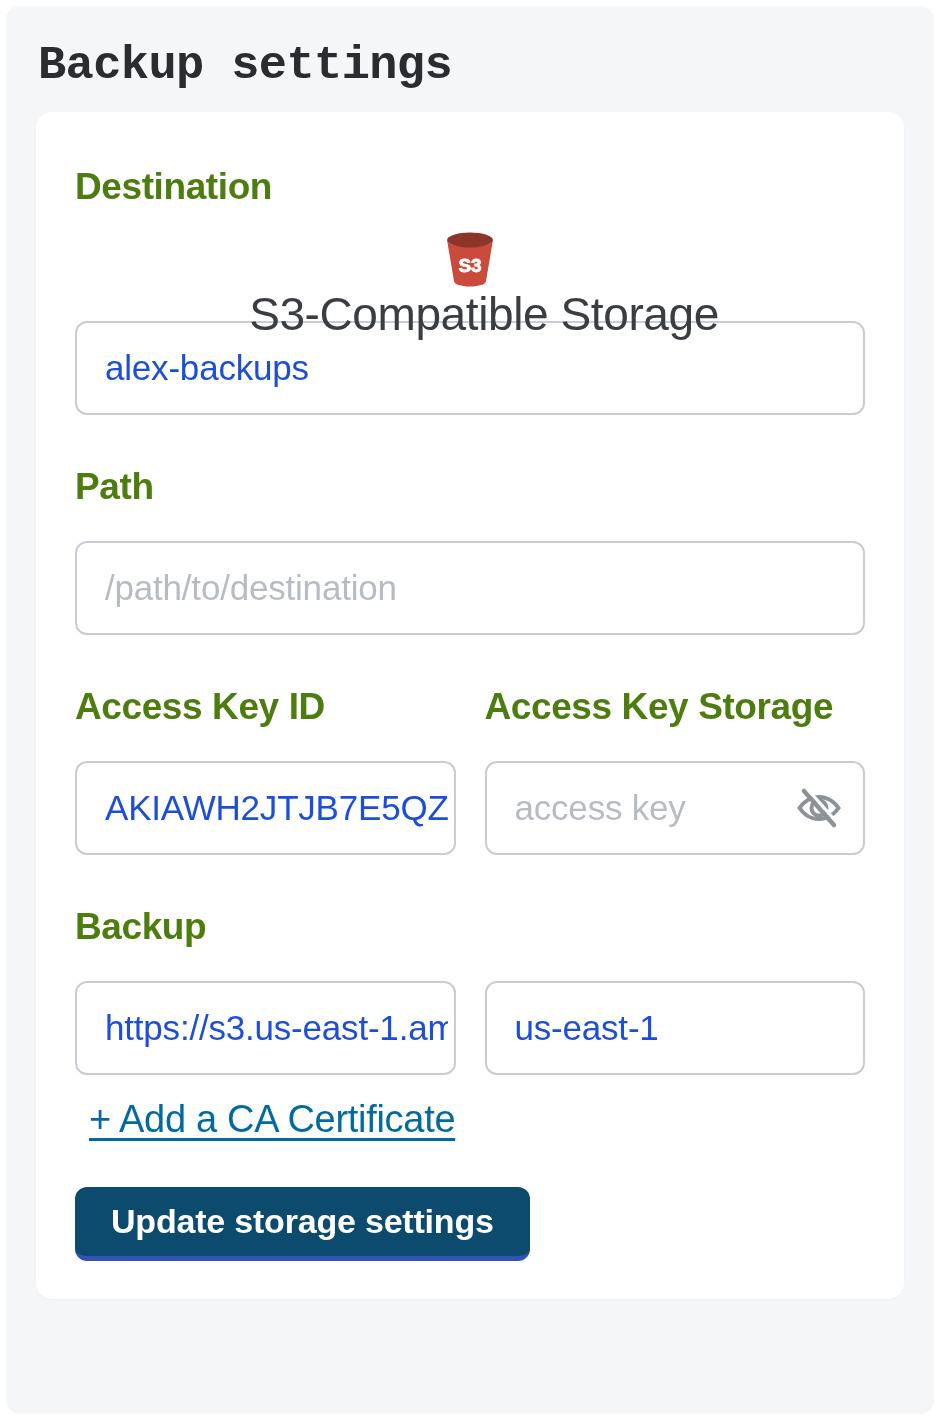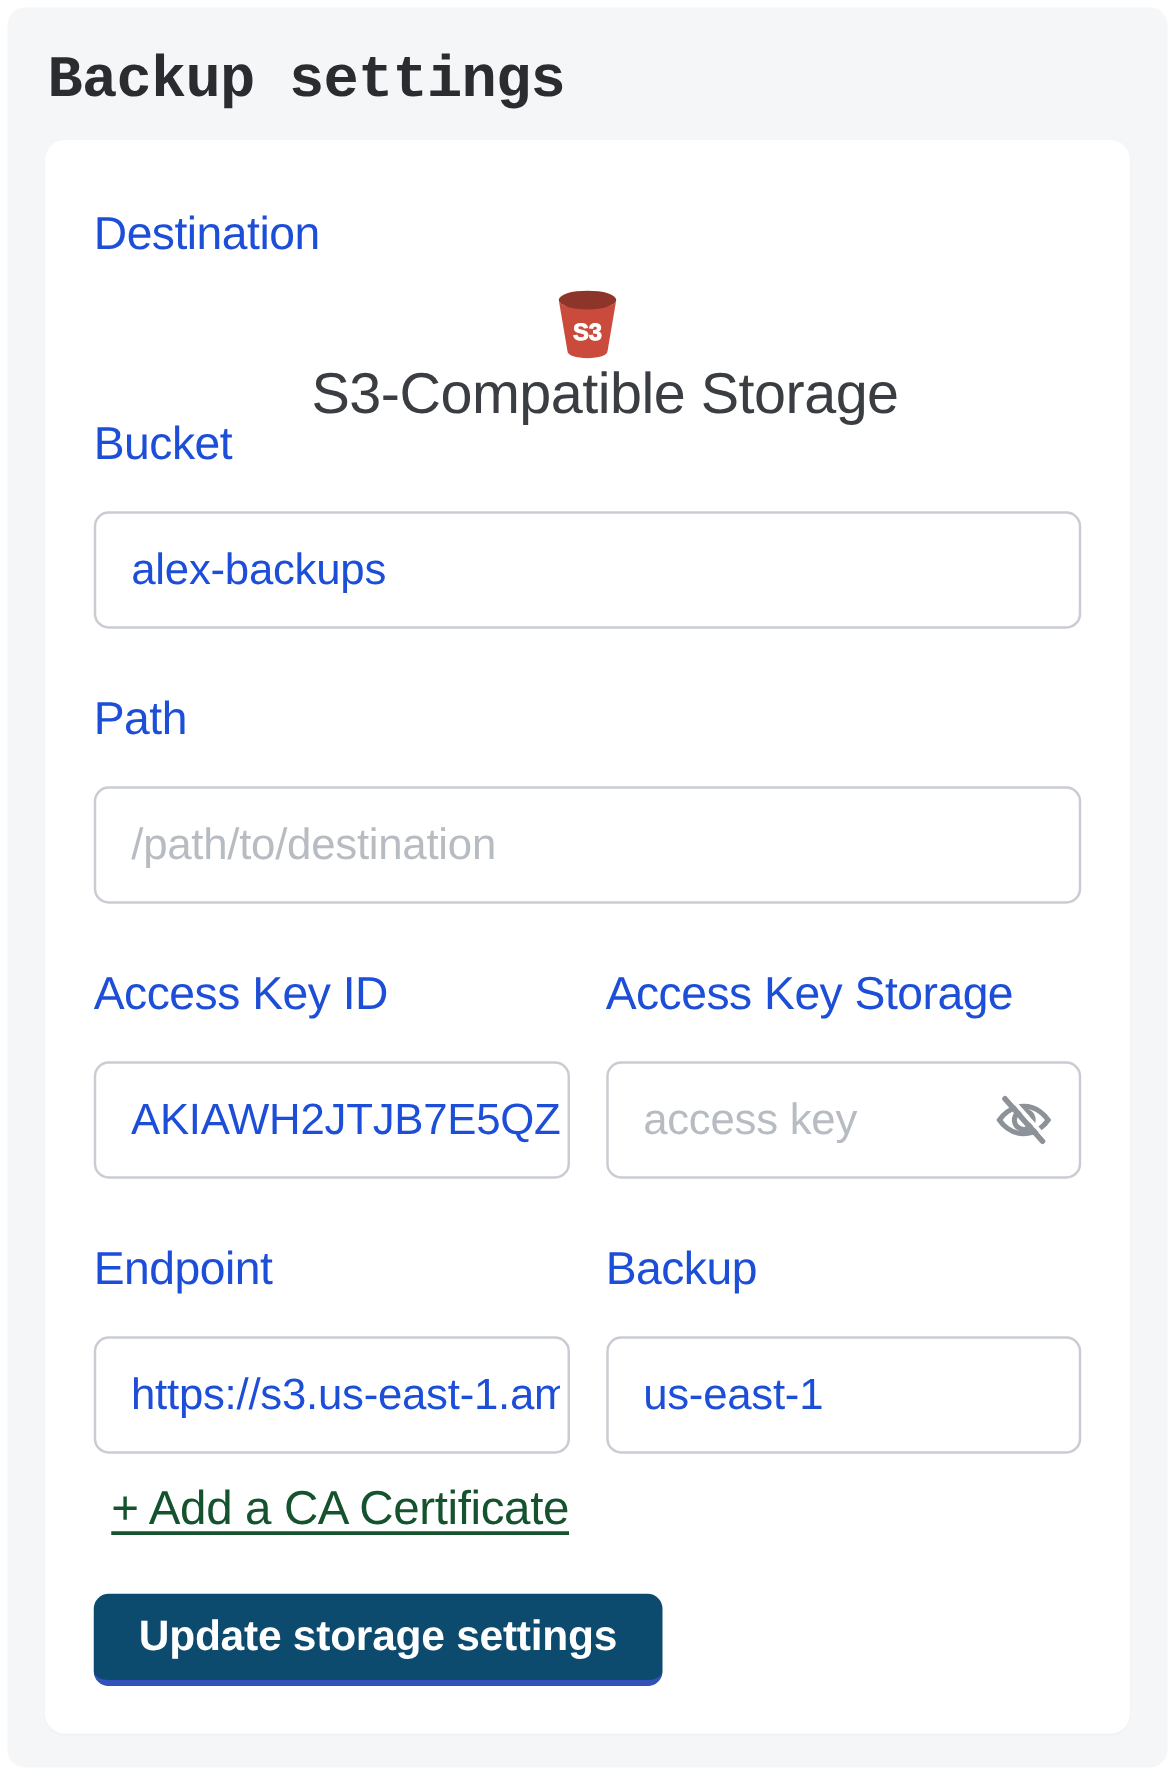--- a/index.html
+++ b/index.html
@@ -18,22 +18,22 @@
   }
 
   .card {
     margin:18px 0 0 30px; width:868px;
     background:#ffffff; border-radius:16px;
     padding:53px 39px 38px 39px;
     box-shadow:0 1px 2px rgba(20,30,50,0.03);
   }
 
   .section-label {
-    font-size:37px; font-weight:400; line-height:44px;
-    letter-spacing:-0.4px; color:#1d4ed8;
+    font-size:37px; font-weight:700; line-height:44px;
+    letter-spacing:-0.4px; color:#4d7c0f;
   }
 
   .dest-row { margin-top:22px; height:58px; display:flex; align-items:center;flex-direction:column; }
   .s3-icon { width:48px; height:56px; flex:0 0 auto; }
   .dest-text { margin-left:28px; font-size:46px; color:#3a3d41; letter-spacing:-0.4px; }
 
   .field-label { margin-top:50px; }
   .field-label.first { margin-top:44px; }
 
   .text-input {
@@ -53,21 +53,21 @@
   .secret-wrap .text-input { padding-right:86px; }
   .eye-btn {
     position:absolute; right:20px; top:50%; transform:translateY(-50%);
     width:52px; height:52px; border:none; background:transparent; cursor:pointer;
     display:flex; align-items:center; justify-content:center; margin-top:16px;
   }
 
   .ca-link {
     display:inline-block; margin:22px 0 0 14px;
     font-size:38px; line-height:44px; letter-spacing:-0.3px;
-    color:#14532d; 
+    color:#0369a1; 
     text-underline-offset:6px; cursor:pointer;
   }
 
   .submit-btn {
     display:block; margin-top:46px; height:74px; padding:12px 36px;
     background:#0c4a6e; border:none; border-bottom:5px solid #3352b9;
     border-radius:12px; cursor:pointer;
     font-family:"Liberation Sans","DejaVu Sans",sans-serif;
     font-size:34px; font-weight:700; letter-spacing:-0.2px; color:#ffffff;
   }
@@ -85,21 +85,20 @@
 
     <div class="dest-row">
       <svg class="s3-icon" viewBox="0 0 48 56" aria-hidden="true">
         <path d="M1 9 C1 13 11 16 24 16 C37 16 47 13 47 9 L40 50 C40 53.2 33 55.5 24 55.5 C15 55.5 8 53.2 8 50 Z" fill="#ca4a3c"></path>
         <ellipse cx="24" cy="9" rx="23" ry="7.5" fill="#8e3529"></ellipse>
         <text x="24" y="41" text-anchor="middle" font-size="19" font-weight="700" font-family="Liberation Sans, DejaVu Sans, sans-serif" fill="#ffffff" stroke="#ffffff" stroke-width="0.8">S3</text>
       </svg>
       <span class="dest-text">S3-Compatible Storage</span>
     </div>
 
-    <div class="section-label field-label first">Bucket</div>
     <input class="text-input" type="text" value="alex-backups" style="">
 
     <div class="section-label field-label">Path</div>
     <input class="text-input" type="text" placeholder="/path/to/destination" style="">
 
     <div class="two-col field-label">
       <div class="col section-label">Access Key ID</div>
       <div class="col section-label">Access Key Storage</div>
     </div>
     <div class="two-col">
@@ -113,21 +112,20 @@
             <path d="M24 13 C13 13 6.5 21 4.5 24 C6.5 27 13 35 24 35 C35 35 41.5 27 43.5 24 C41.5 21 35 13 24 13 Z" fill="none" stroke="#8d9298" stroke-width="4"></path>
             <circle cx="24" cy="24" r="7.5" fill="none" stroke="#8d9298" stroke-width="4"></circle>
             <line x1="9" y1="7" x2="39" y2="41" stroke="#8d9298" stroke-width="4.5" stroke-linecap="round"></line>
             <line x1="12" y1="4.5" x2="42" y2="38.5" stroke="#ffffff" stroke-width="3"></line>
           </svg>
         </button>
       </div>
     </div>
 
     <div class="two-col field-label">
-      <div class="col section-label">Endpoint</div>
       <div class="col section-label">Backup</div>
     </div>
     <div class="two-col">
       <div class="col">
         <input class="text-input clip" type="text" value="https://s3.us-east-1.ama" style="">
       </div>
       <div class="col">
         <input class="text-input" type="text" value="us-east-1" style="">
       </div>
     </div>

